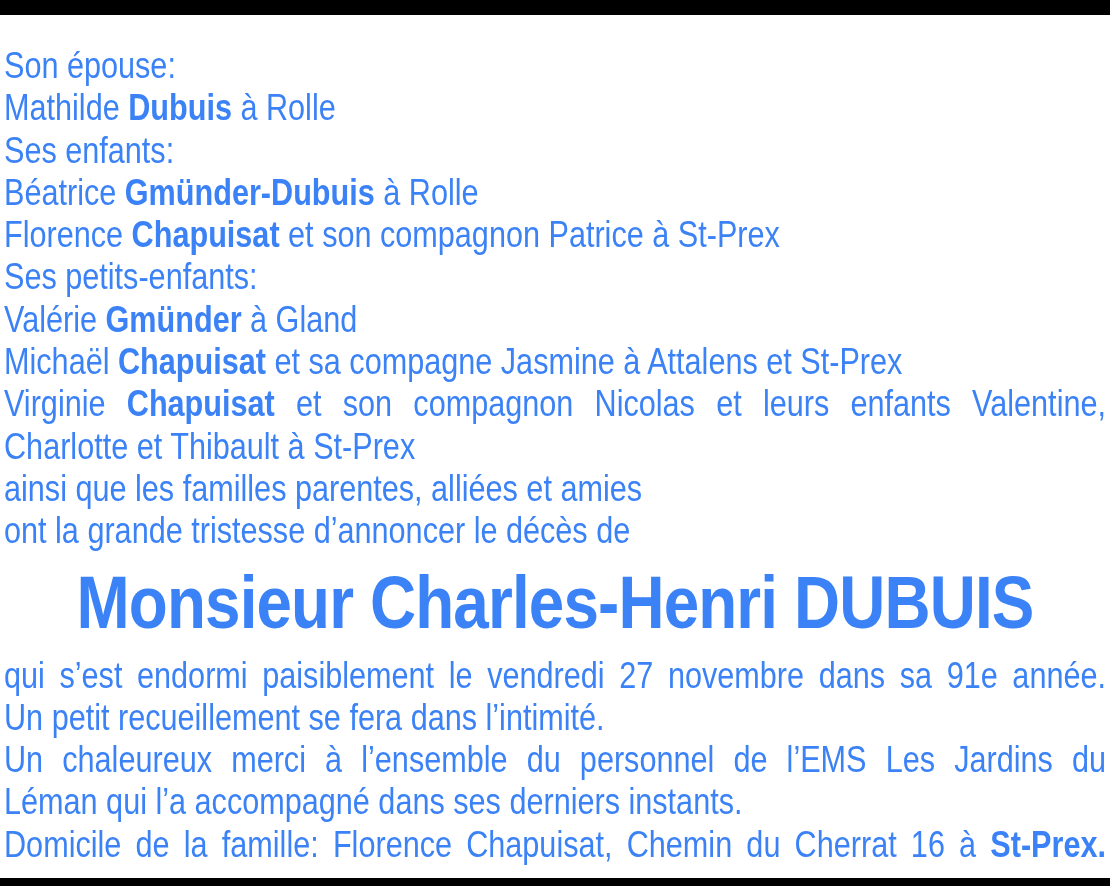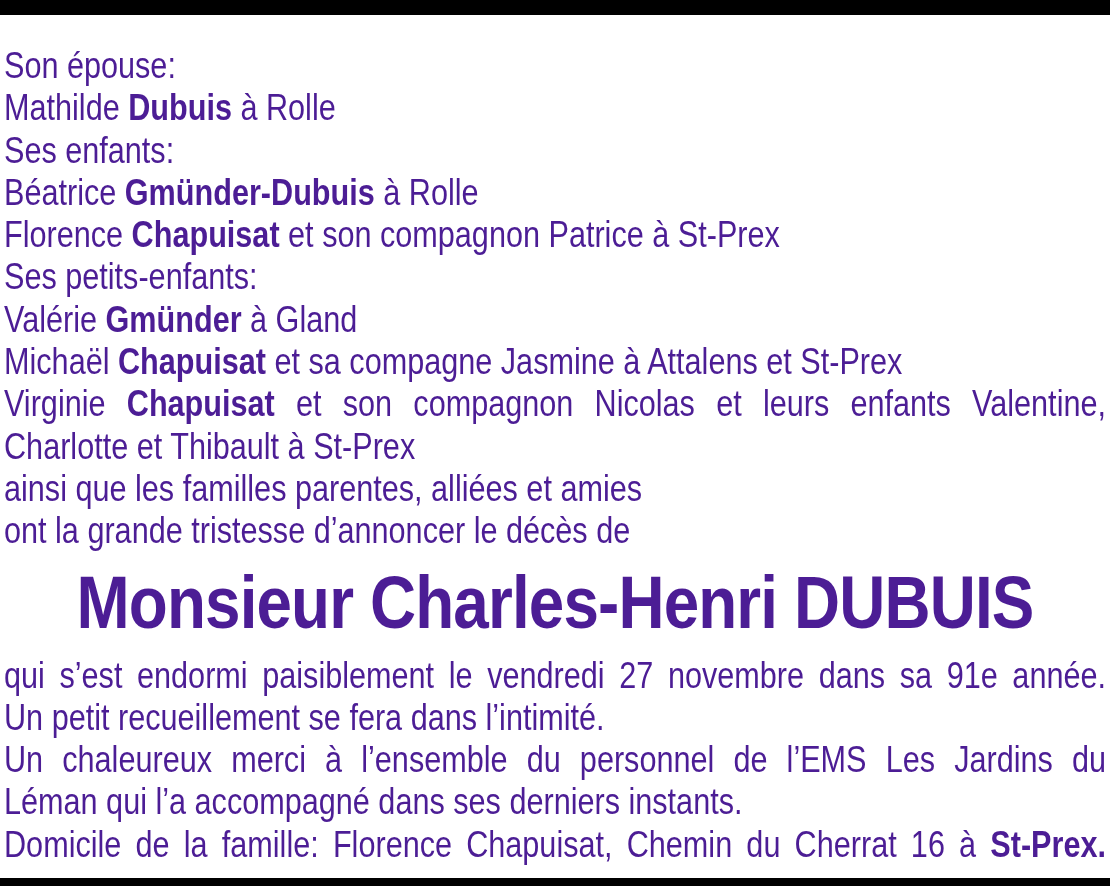--- a/index.html
+++ b/index.html
@@ -7,21 +7,21 @@
     padding: 0;
     background: #ffffff;
   }
   .page {
     position: relative;
     width: 1110px;
     height: 886px;
     background: #ffffff;
     overflow: hidden;
     font-family: "Liberation Sans", "DejaVu Sans", sans-serif;
-    color: #4c1d95;
+    color: #3b82f6;
   }
   .rule {
     position: absolute;
     left: 0;
     width: 1110px;
     background: #000000;
   }
   .rule.top    { top: 0;    height: 15px; }
   .rule.bottom { bottom: 0; height: 8px;  }
 

